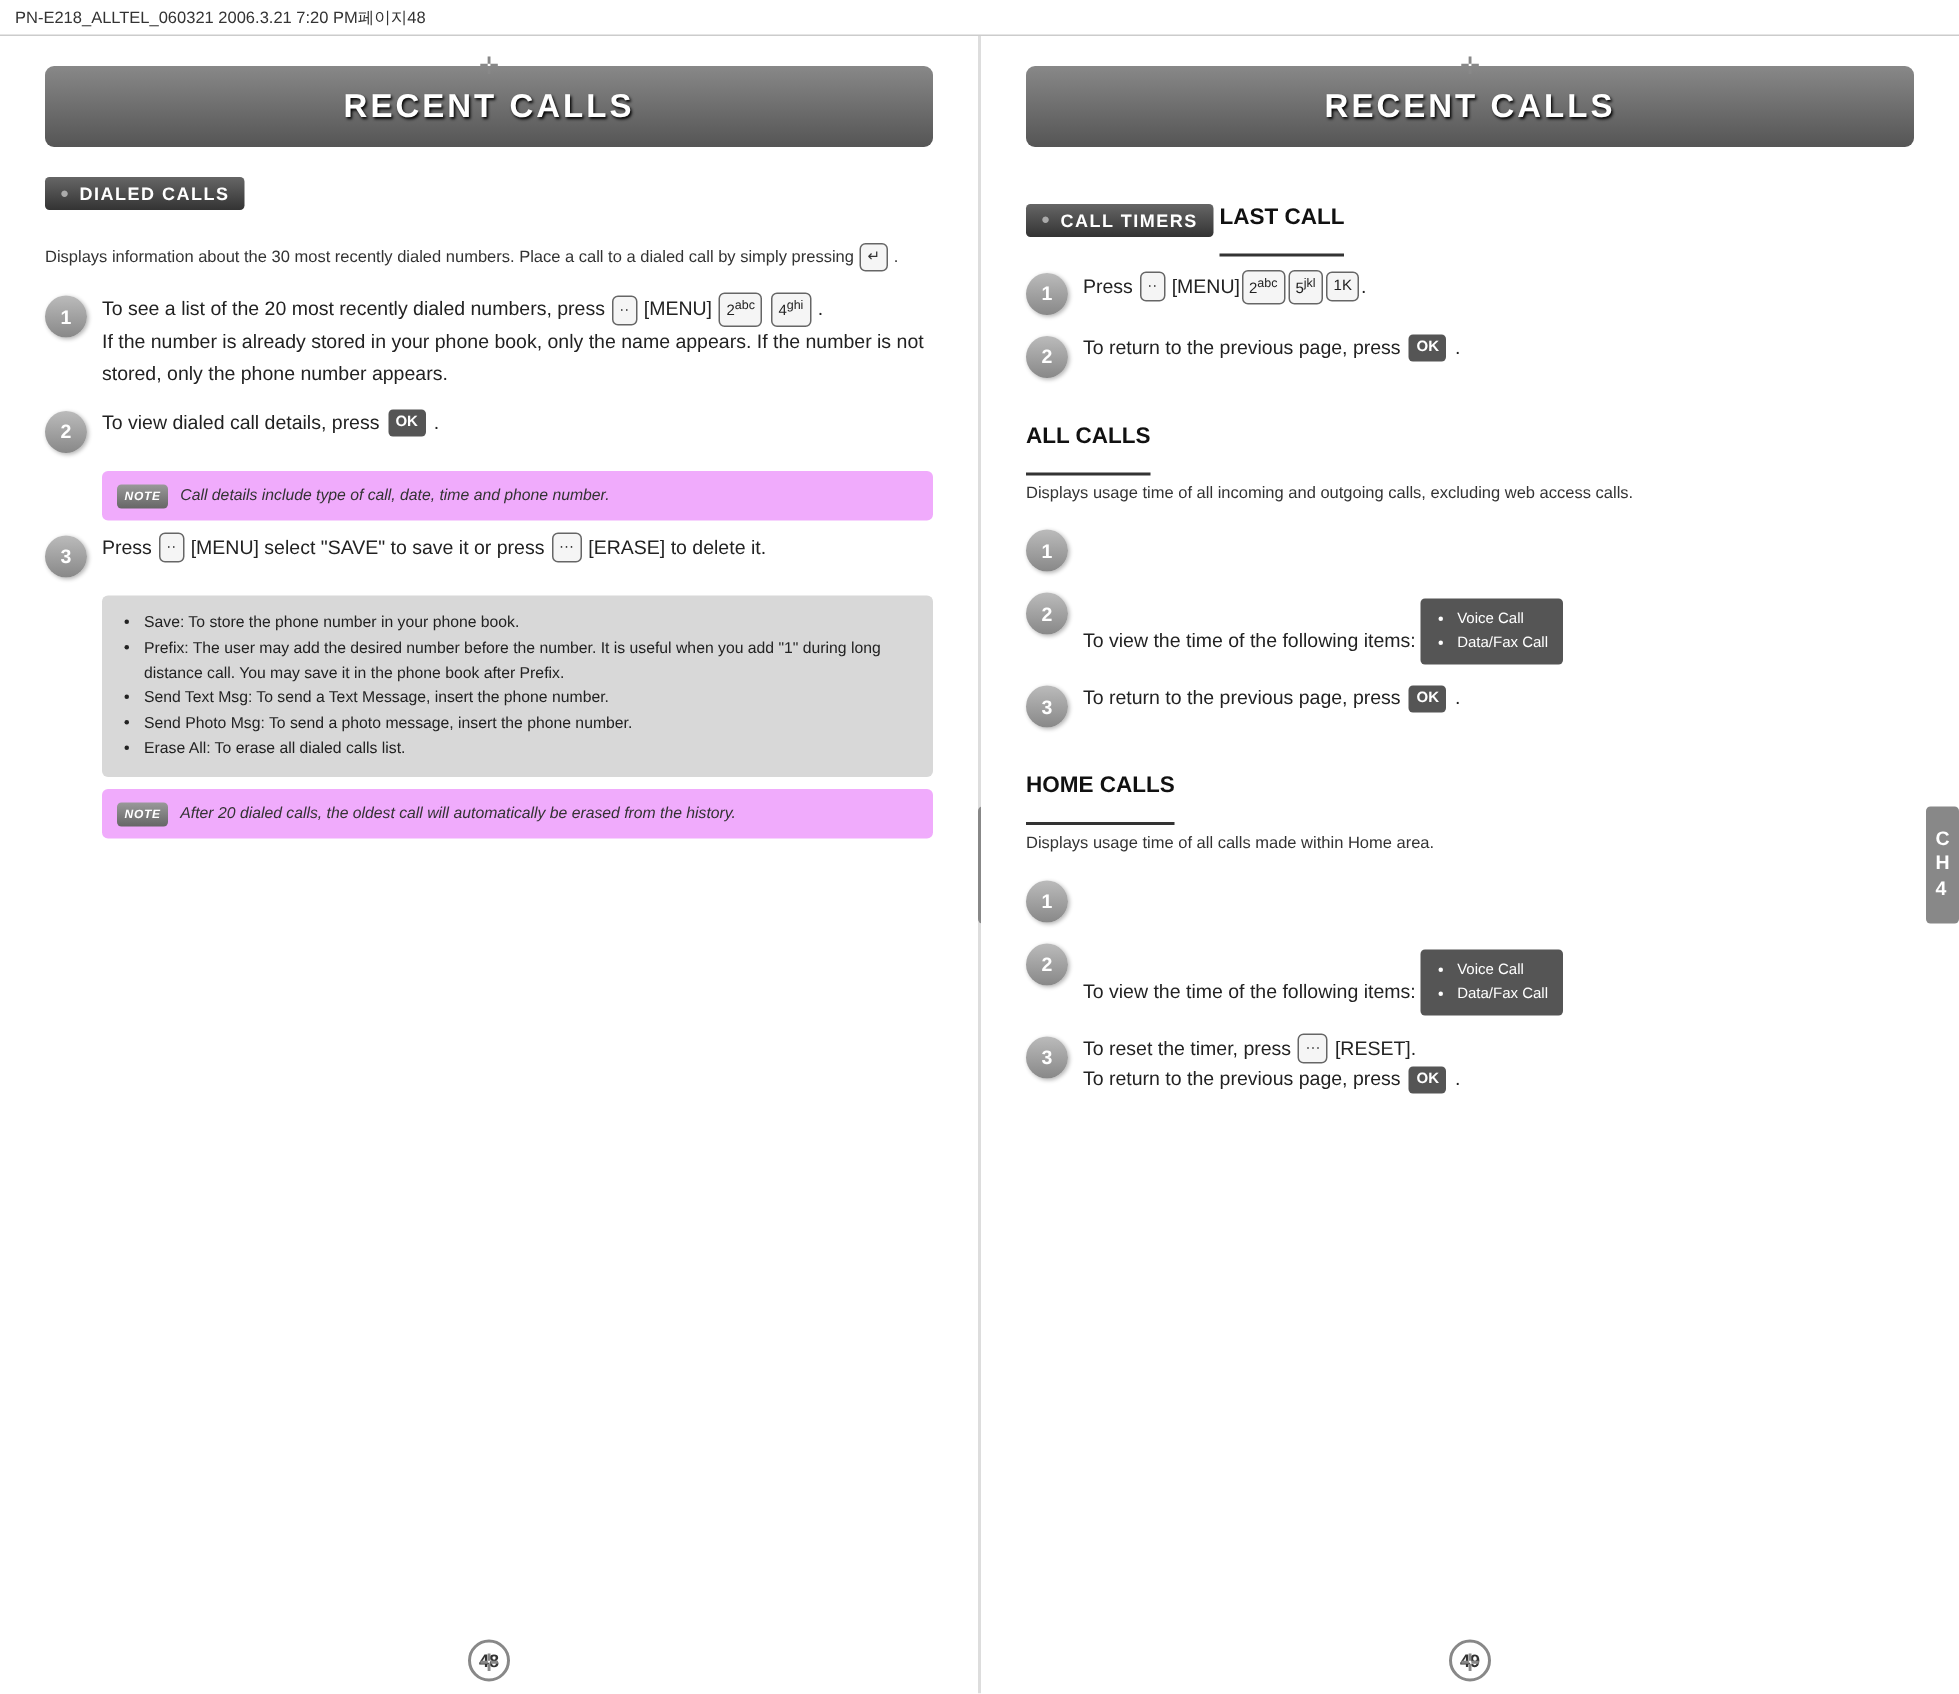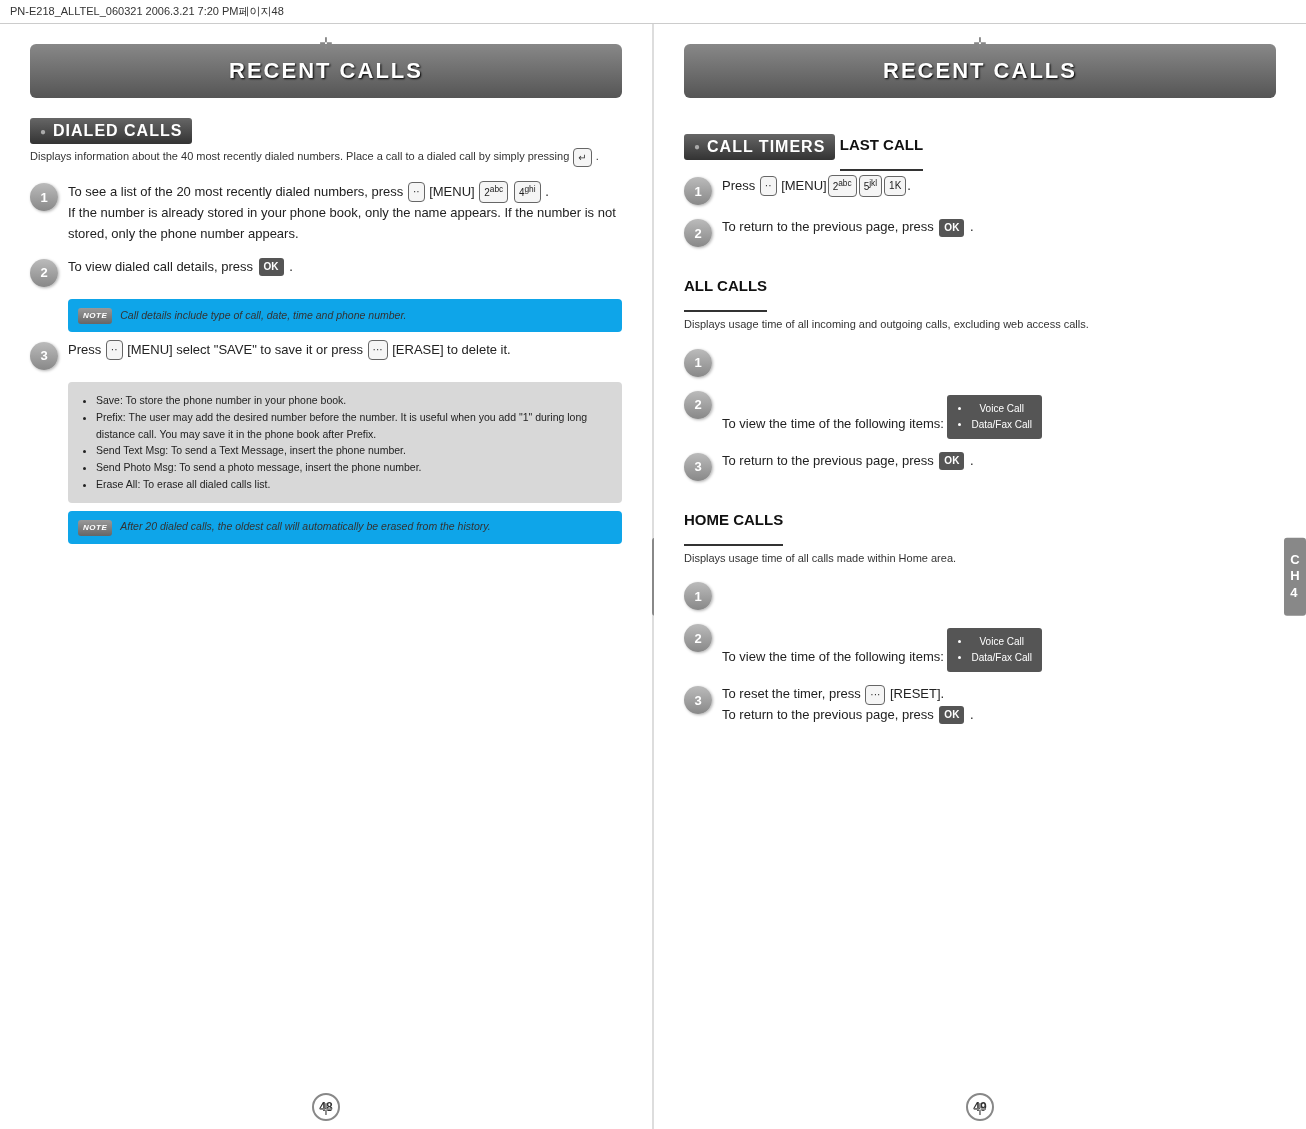--- a/index.html
+++ b/index.html
@@ -52,26 +52,26 @@
       letter-spacing: 2px;
       text-shadow: 1px 1px 2px #000;
     }
 
     
     .section-badge {
       display: inline-flex;
       align-items: center;
       background: linear-gradient(to bottom, #666, #333);
       color: #fff;
-      font-size: 16px;
+      font-size: 12px;
       font-weight: 700;
       letter-spacing: 1px;
       padding: 4px 10px;
       border-radius: 3px;
-      margin-bottom: 4px;
+      margin-bottom: 22px;
     }
 
     .section-badge::before {
       content: '●';
       color: #aaa;
       margin-right: 6px;
       font-size: 10px;
     }
 
     .section-intro {
@@ -108,22 +108,22 @@
     .step-content {
       font-size: 13px;
       color: #222;
       line-height: 1.6;
       flex: 1;
     }
 
     
     .note-box {
       display: flex;
-      align-items: center;
-      background: #0ea5e9;
+      align-items: flex-end;
+      background: #f0abfc;
       border-radius: 4px;
       padding: 8px 10px;
       margin: 8px 0 8px 38px;
       font-size: 10.5px;
       color: #333;
       font-style: italic;
       line-height: 1.5;
     }
 
     .note-badge {
@@ -162,21 +162,20 @@
       padding: 6px 10px;
       margin-top: 6px;
       display: inline-block;
     }
 
     .sub-bullet-box li {
       list-style: disc;
       color: #fff;
       font-size: 10px;
       margin-left: 14px;
-      text-align: center;
     }
 
     
     .subsection-title {
       font-size: 15px;
       font-weight: 900;
       color: #111;
       margin: 18px 0 4px 0;
       border-bottom: 2px solid #333;
       padding-bottom: 16px;
@@ -276,21 +275,21 @@
 
     <div class="page-header">
       <h1>RECENT CALLS</h1>
     </div>
 
     <div>
       <div class="section-badge">
         <span>DIALED CALLS</span>
       </div>
       <p class="section-intro">
-        <span>Displays information about the 40 most recently dialed numbers. Place a call to a dialed call by simply pressing</span>
+        <span>Displays information about the 30 most recently dialed numbers. Place a call to a dialed call by simply pressing</span>
         <span class="menu-key">↵</span> .
       </p>
 
       
       <div class="step">
         <div class="step-num">1</div>
         <div class="step-content">
           To see a list of the 20 most recently dialed numbers, press
           <span class="menu-key">··</span>
           [MENU]

